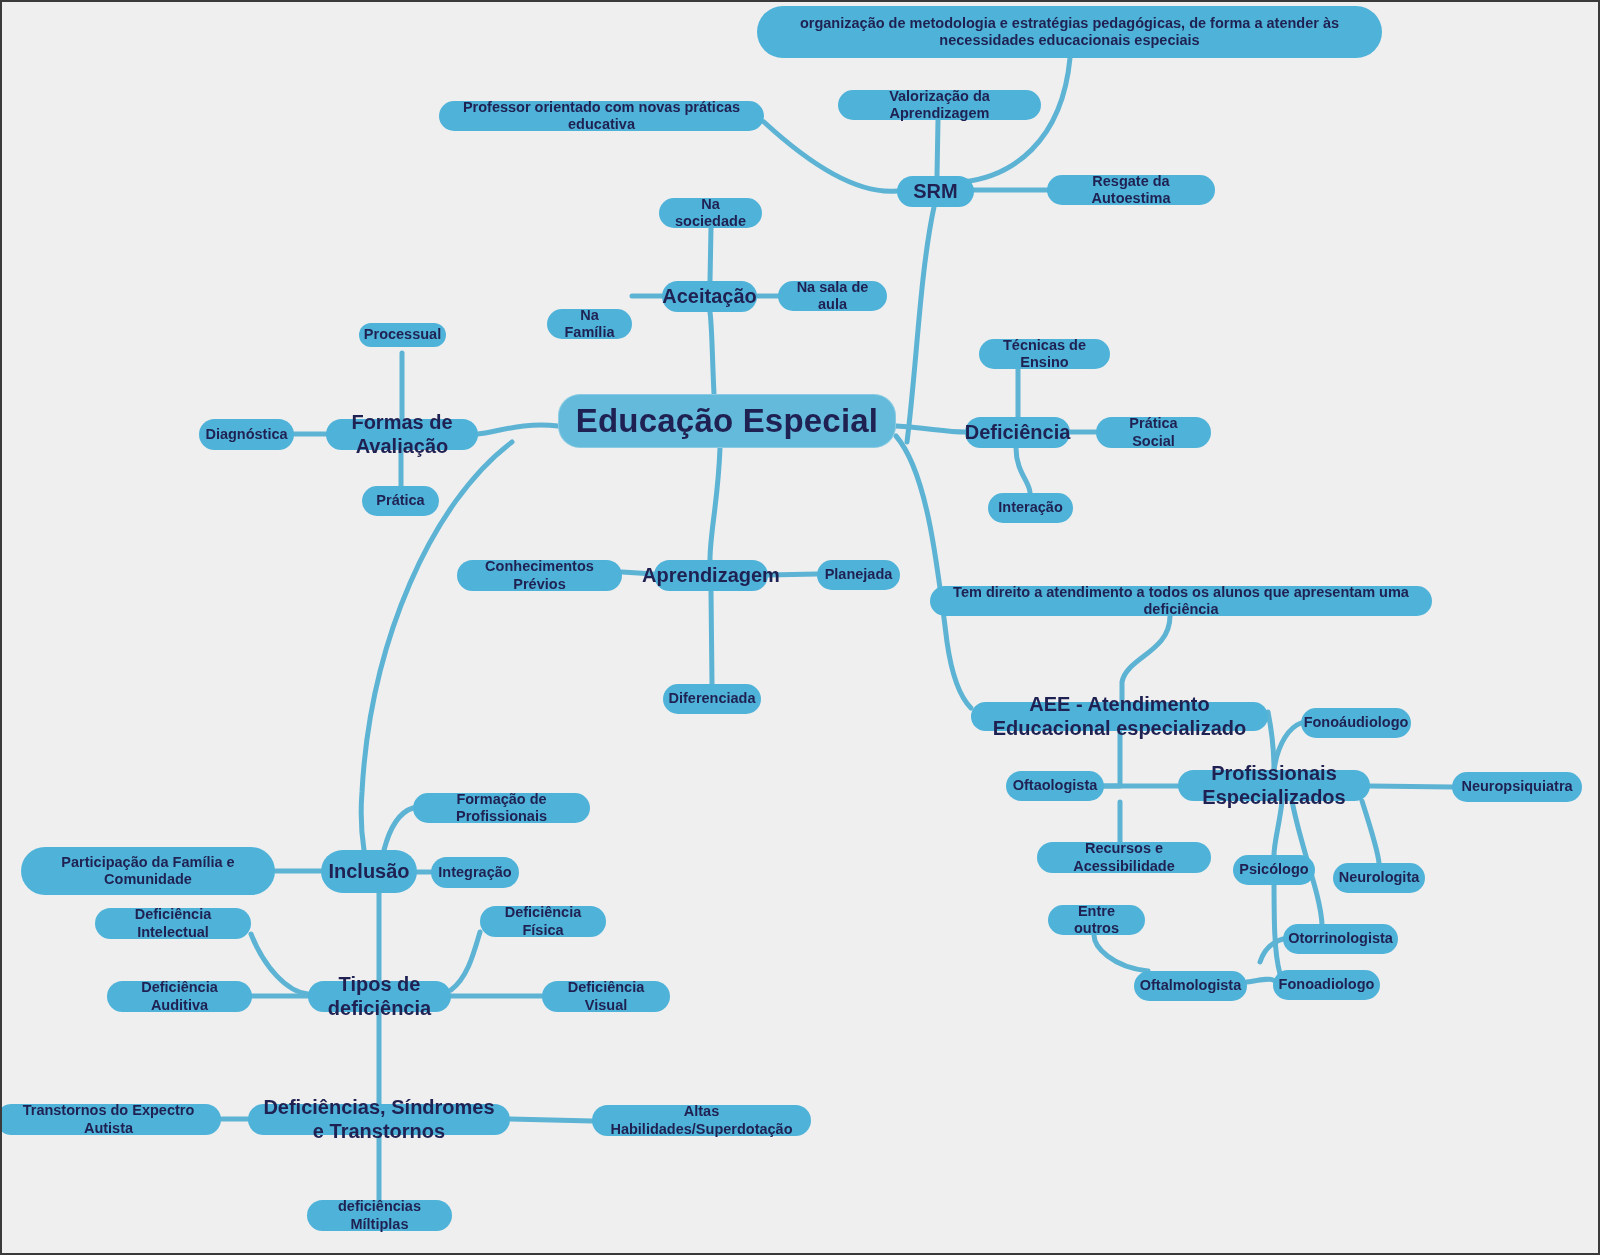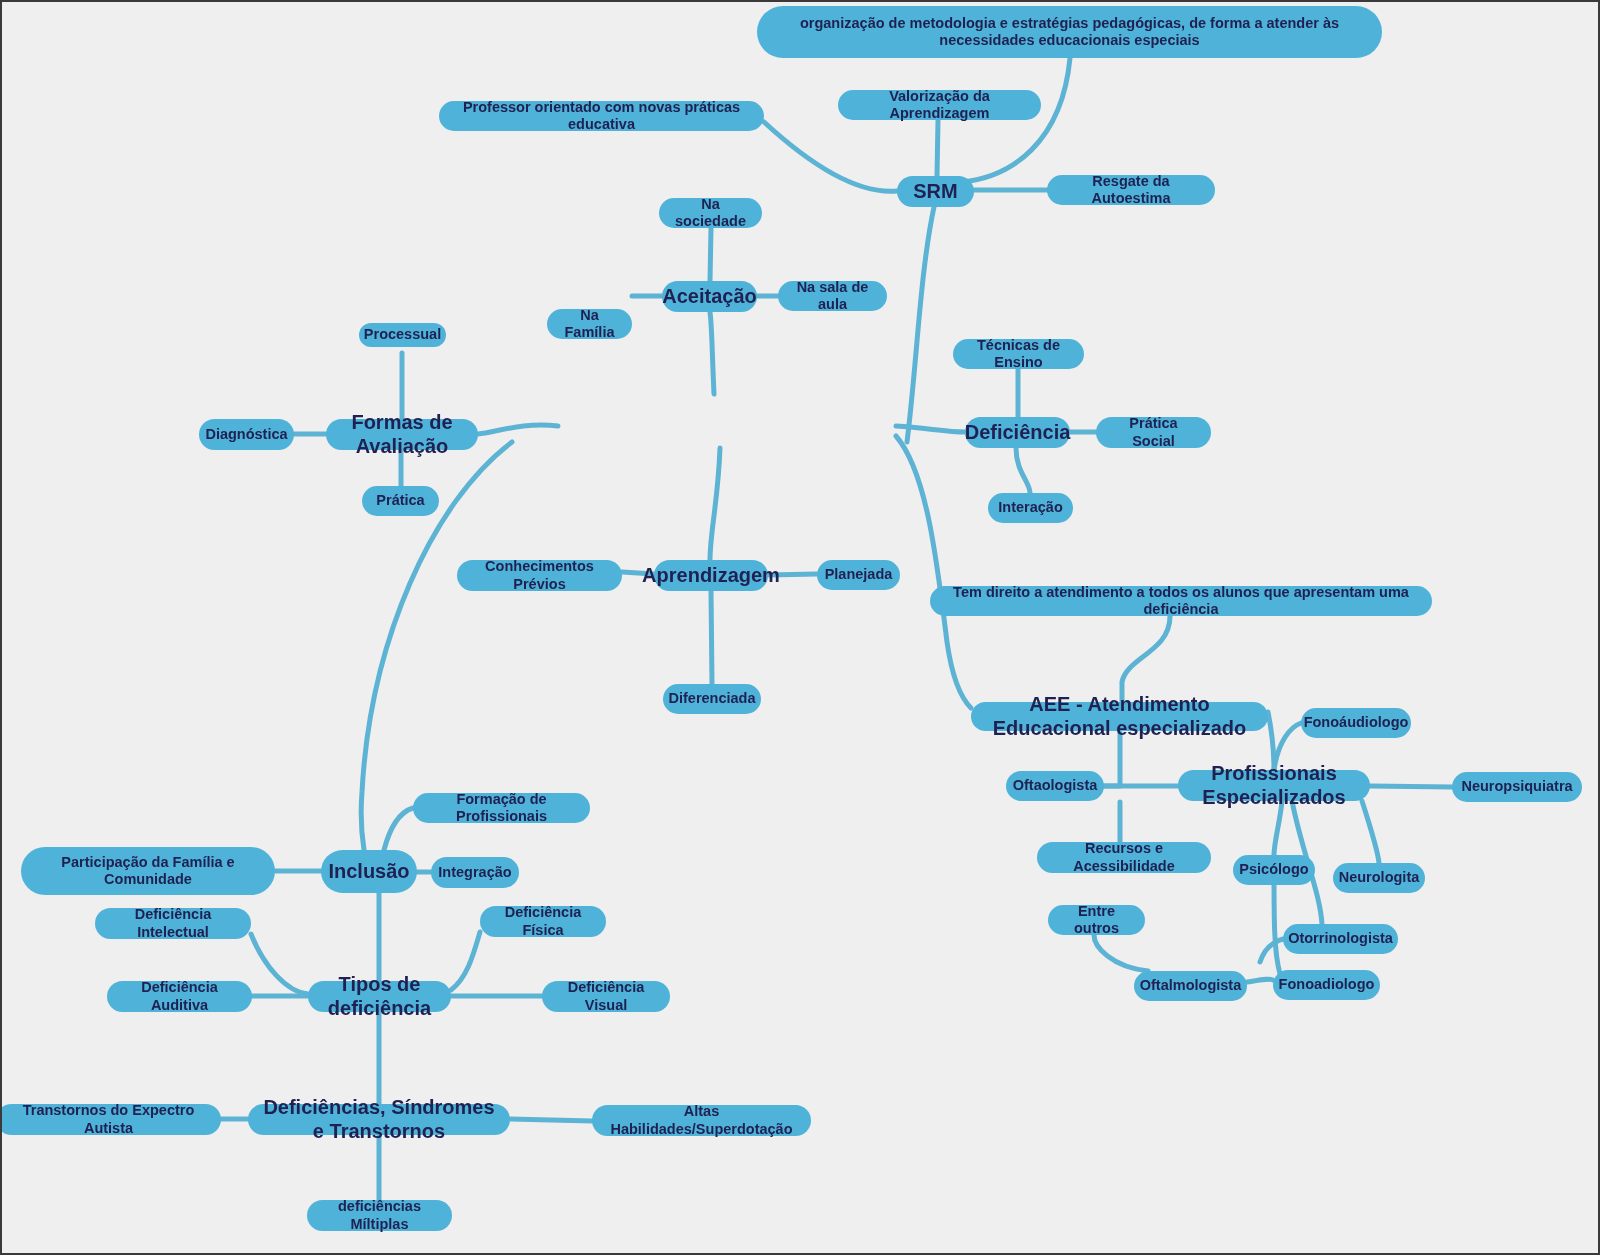--- a/index.html
+++ b/index.html
@@ -154,40 +154,41 @@
       <path d="M 377,1010 L 377,1102"></path>
 
       <path d="M 246,1117 L 219,1117"></path>
 
       <path d="M 508,1117 L 590,1119"></path>
 
       <path d="M 377,1133 L 377,1198"></path>
     </g>
   </svg>
 
+  <div class="node root" style="left:556px; top:392px; width:338px; height:54px;">Educação Especial</div>
 
   <div class="node wide lvl2" style="left:755px; top:4px; width:625px; height:52px;">organização de metodologia e estratégias pedagógicas, de forma a atender às necessidades educacionais especiais</div>
 
   <div class="node lvl2" style="left:836px; top:88px; width:203px; height:30px;">Valorização da Aprendizagem</div>
 
   <div class="node lvl2" style="left:437px; top:99px; width:325px; height:30px;">Professor orientado com novas práticas educativa</div>
 
   <div class="node lvl1" style="left:895px; top:174px; width:77px; height:31px;">SRM</div>
 
   <div class="node lvl2" style="left:1045px; top:173px; width:168px; height:30px;">Resgate da Autoestima</div>
 
   <div class="node lvl2" style="left:657px; top:196px; width:103px; height:30px;">Na sociedade</div>
 
   <div class="node lvl1" style="left:660px; top:279px; width:95px; height:31px;">Aceitação</div>
 
   <div class="node lvl2" style="left:545px; top:279px; width:85px; height:30px;margin-top:28px;">Na Família</div>
 
   <div class="node lvl2" style="left:776px; top:279px; width:109px; height:30px;">Na sala de aula</div>
 
-  <div class="node lvl2" style="left:951px; top:337px; width:131px; height:30px;">Técnicas de Ensino</div>
+  <div class="node lvl2" style="left:977px; top:337px; width:131px; height:30px;">Técnicas de Ensino</div>
 
   <div class="node lvl1" style="left:963px; top:415px; width:105px; height:31px;">Deficiência</div>
 
   <div class="node lvl2" style="left:1094px; top:415px; width:115px; height:31px;">Prática Social</div>
 
   <div class="node lvl2" style="left:986px; top:491px; width:85px; height:30px;">Interação</div>
 
   <div class="node lvl2" style="left:357px; top:321px; width:87px; height:16px;">Processual</div>
 
   <div class="node lvl1" style="left:324px; top:417px; width:152px; height:31px;">Formas de Avaliação</div>

